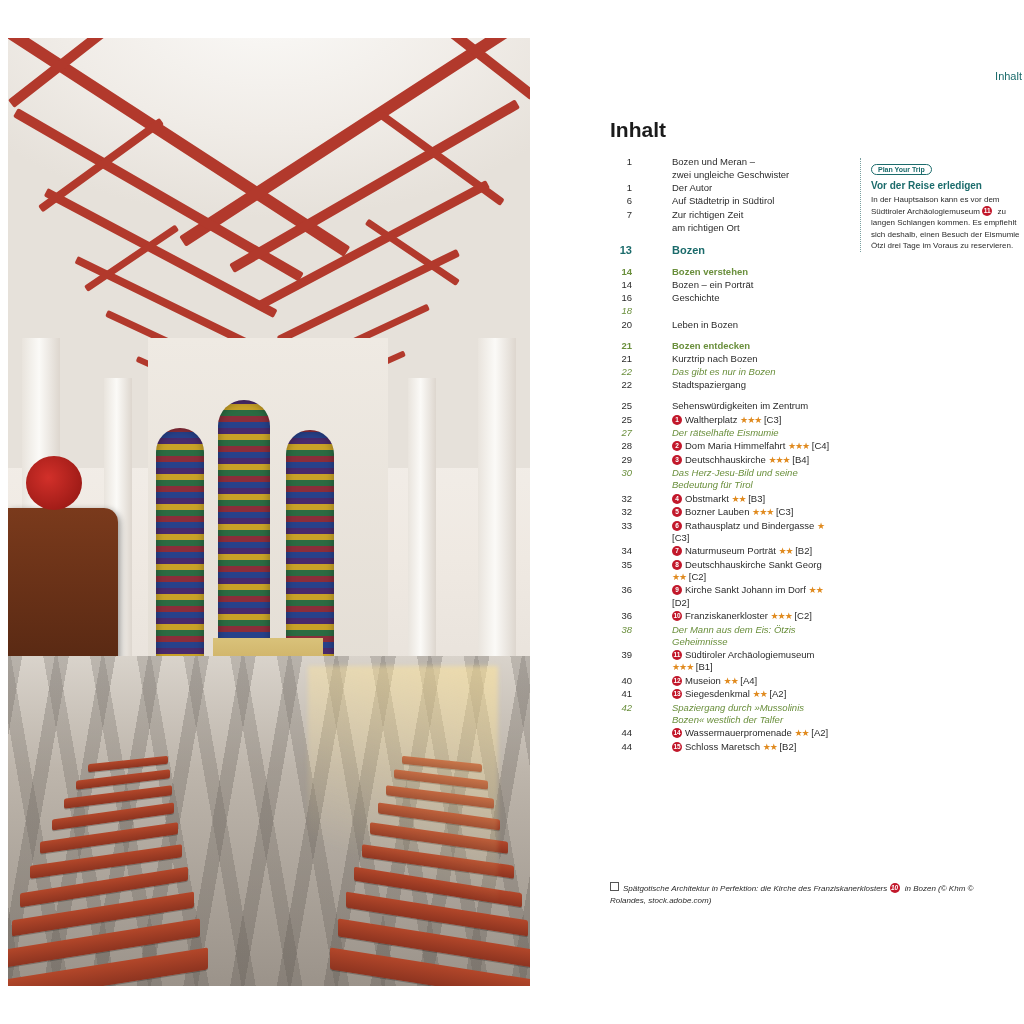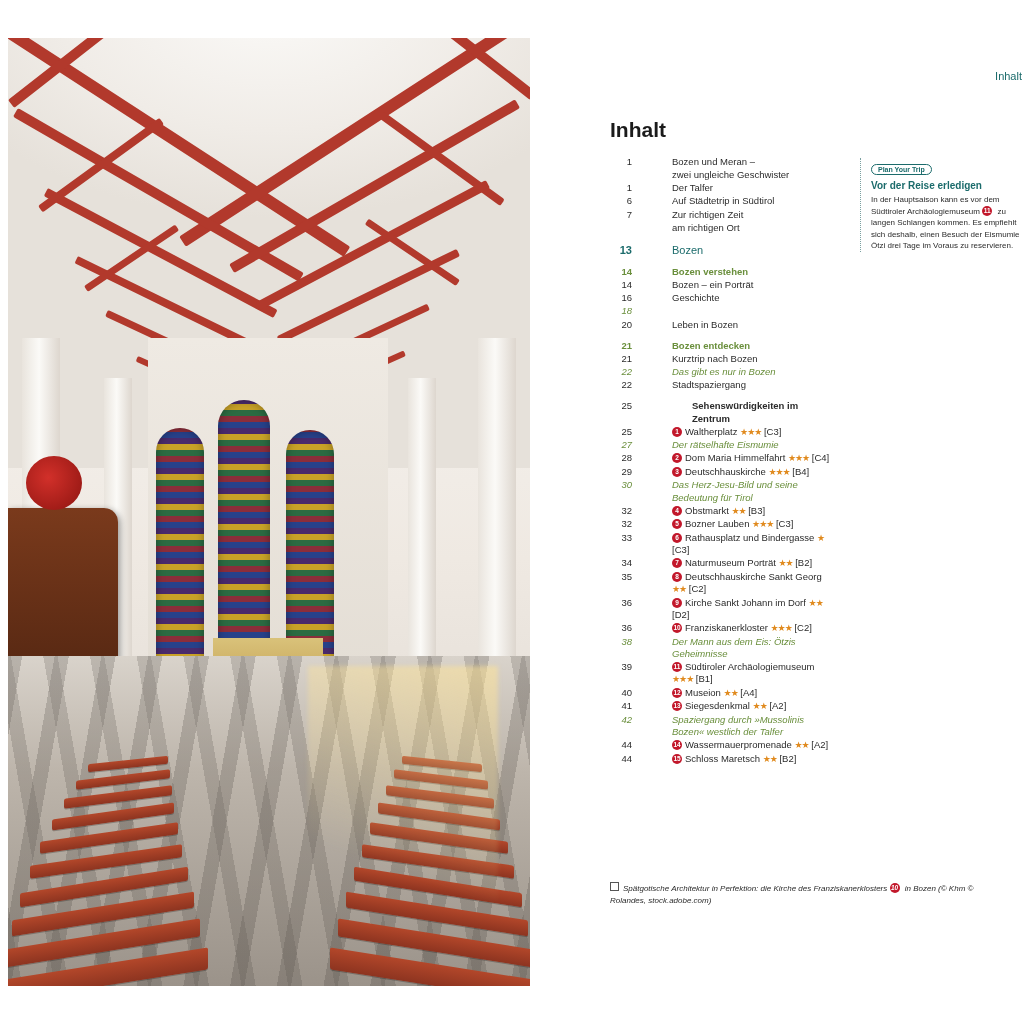--- a/index.html
+++ b/index.html
@@ -67,26 +67,26 @@
   .hdr-txt{position:absolute;right:26px;top:40px;font-size:11px;color:#1b6b6b;}
   .hdr-num{position:absolute;right:4px;top:40px;font-size:11px;color:#fff;}
 
   h1.inhalt{position:absolute;left:38px;top:88px;margin:0;font-size:21px;font-weight:700;color:#1b1b1b;}
 
   .toc{position:absolute;left:38px;top:126px;width:225px;}
   .row{display:flex;gap:8px;line-height:1.28;margin-bottom:1px;}
   .pg{width:22px;text-align:right;font-size:9.5px;color:#2b2b2b;flex:0 0 22px;}
   .ti{font-size:9.5px;color:#2b2b2b;padding-left:32px;}
   .row.sec .pg{font-weight:700;color:#1b6b6b;font-size:11px;}
-  .row.sec .ti{font-weight:400;color:#1b6b6b;font-size:11px;}
+  .row.sec .ti{font-weight:700;color:#1b6b6b;font-size:11px;}
   .row.grp .pg{color:#6a8f3c;font-weight:700;}
   .row.grp .ti{color:#6a8f3c;font-weight:700;}
   .row.ital .pg{color:#6a8f3c;font-style:italic;}
   .row.ital .ti{color:#6a8f3c;font-style:italic;}
-  .row.bold .ti{font-weight:700;margin-left:20px;}
+  .row.bold .ti{font-weight:400;}
   .num-badge{display:inline-block;width:10px;height:10px;border-radius:50%;
     background:#c2182b;color:#fff;font-size:6.5px;line-height:10px;text-align:center;
     vertical-align:1px;margin-right:3px;font-weight:700;}
   .stars{color:#e08a1e;letter-spacing:-1px;font-size:9px;}
   .coord{color:#2b2b2b;}
 
   
   .infobox{position:absolute;left:288px;top:128px;width:150px;
     border-left:1px dotted #7aa0a0;padding-left:10px;}
   .chip{display:inline-block;border:1px solid #1b6b6b;border-radius:8px;
@@ -192,21 +192,21 @@
         <div class="row">
           <span class="pg">1</span>
           <span class="ti"><span>Bozen und Meran –</span></span>
         </div>
         <div class="row">
           <span class="pg"></span>
           <span class="ti"><span>zwei ungleiche Geschwister</span></span>
         </div>
         <div class="row">
           <span class="pg">1</span>
-          <span class="ti"><span>Der Talfer</span></span>
+          <span class="ti"><span>Der Autor</span></span>
         </div>
         <div class="row">
           <span class="pg">6</span>
           <span class="ti"><span>Auf Städtetrip in Südtirol</span></span>
         </div>
         <div class="row">
           <span class="pg">7</span>
           <span class="ti"><span>Zur richtigen Zeit</span></span>
         </div>
         <div class="row">

